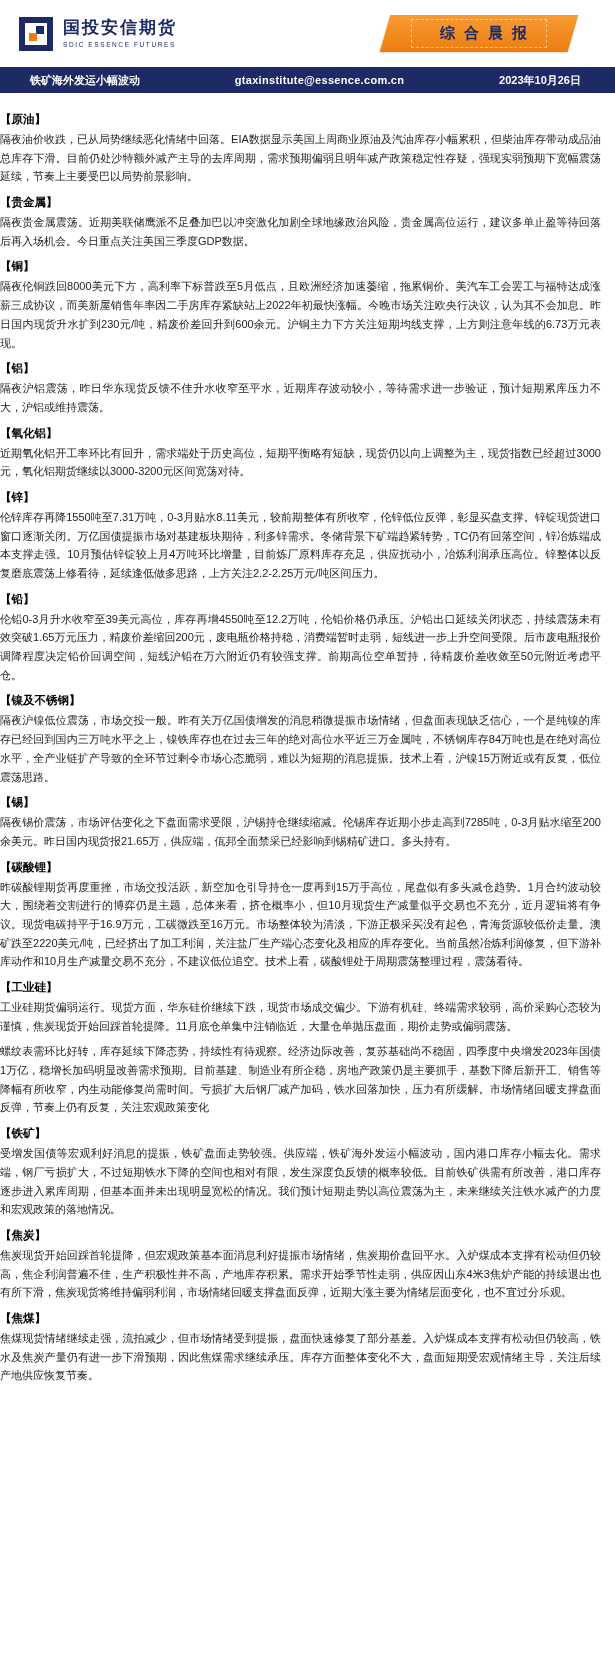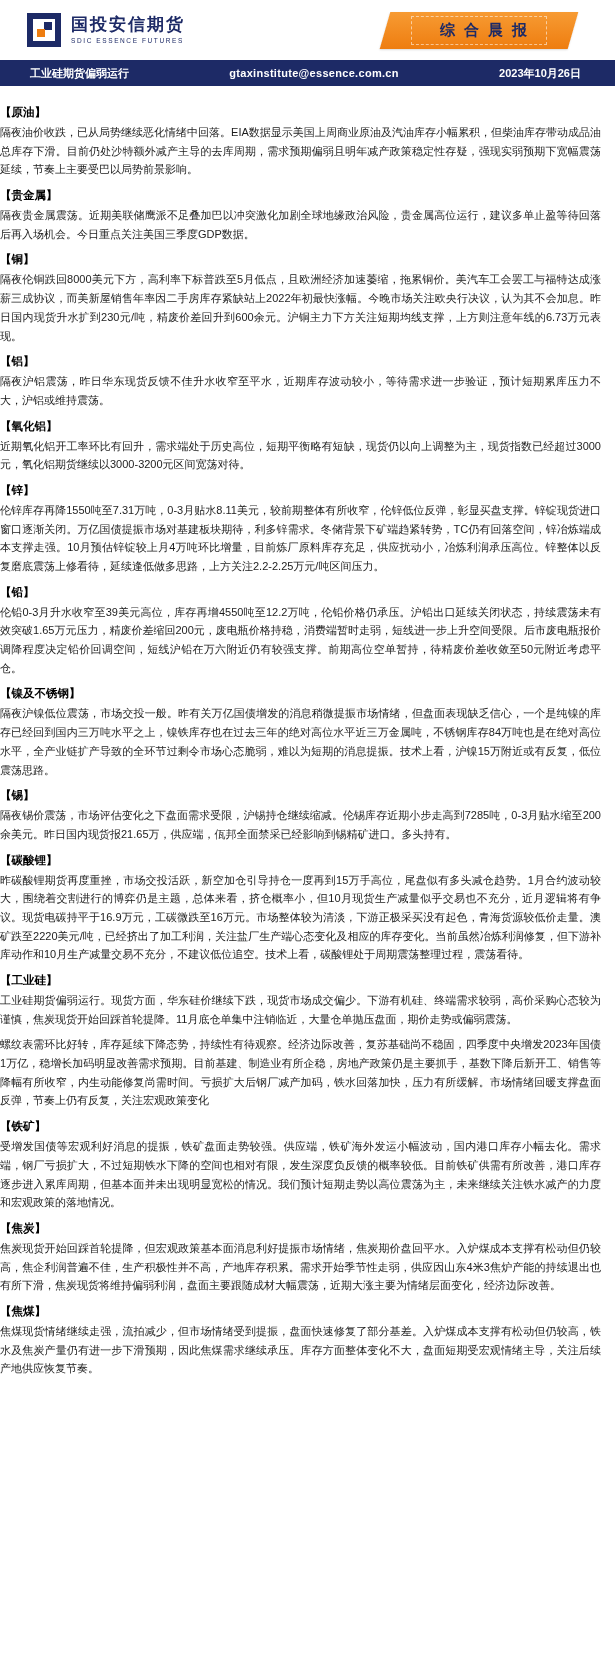--- a/index.html
+++ b/index.html
@@ -1,21 +1,21 @@
 <!DOCTYPE html>
 <html><head>
 <meta charset="utf-8">
 <style>
   html,body{margin:0;padding:0;background:#e8e8e8;}
   .page{
     width:615px;height:1680px;margin:0 auto;background:#ffffff;overflow:hidden;
     font-family:"Liberation Sans","DejaVu Sans",sans-serif;position:relative;
   }
   
-  .hdr{height:60px;display:flex;align-items:center;justify-content:space-between;padding-left:26px;background:#fff;}
+  .hdr{height:67px;display:flex;align-items:center;justify-content:space-between;padding-left:18px;background:#fff;}
   .brand{display:flex;align-items:center;gap:9px;}
   .brand-txt{display:flex;flex-direction:column;line-height:1.1;}
   .brand-cn{font-size:17px;font-weight:bold;color:#1d2a66;letter-spacing:2px;}
   .brand-en{font-size:6.5px;color:#1d2a66;letter-spacing:1.6px;margin-top:3px;}
   .banner{
     margin-right:42px;width:188px;height:37px;
     background:linear-gradient(180deg,#f79b33 0%,#ee7d10 100%);
     transform:skewX(-16deg);
     display:flex;align-items:center;justify-content:center;
     box-shadow:0 1px 2px rgba(0,0,0,.15);
@@ -54,21 +54,21 @@
         <span class="brand-cn">国投安信期货</span>
         <span class="brand-en">SDIC ESSENCE FUTURES</span>
       </div>
     </div>
     <div class="banner">
       <span class="banner-inner">综合晨报</span>
     </div>
   </div>
 
   <div class="infobar">
-    <span class="left">工业硅期货偏弱运行</span>
+    <span class="left">铁矿海外发运小幅波动</span>
     <span class="mid">gtaxinstitute@essence.com.cn</span>
     <span class="right">2023年10月26日</span>
   </div>
 
   <div class="content">
 
     <div class="sec">
       <div class="sec-title">【原油】</div>
       <p class="sec-body">隔夜油价收跌，已从局势继续恶化情绪中回落。EIA数据显示美国上周商业原油及汽油库存小幅累积，但柴油库存带动成品油总库存下滑。目前仍处沙特额外减产主导的去库周期，需求预期偏弱且明年减产政策稳定性存疑，强现实弱预期下宽幅震荡延续，节奏上主要受巴以局势前景影响。</p>
     </div>
@@ -127,21 +127,21 @@
       <p class="sec-body">螺纹表需环比好转，库存延续下降态势，持续性有待观察。经济边际改善，复苏基础尚不稳固，四季度中央增发2023年国债1万亿，稳增长加码明显改善需求预期。目前基建、制造业有所企稳，房地产政策仍是主要抓手，基数下降后新开工、销售等降幅有所收窄，内生动能修复尚需时间。亏损扩大后钢厂减产加码，铁水回落加快，压力有所缓解。市场情绪回暖支撑盘面反弹，节奏上仍有反复，关注宏观政策变化</p>
     </div>
 
     <div class="sec">
       <div class="sec-title">【铁矿】</div>
       <p class="sec-body">受增发国债等宏观利好消息的提振，铁矿盘面走势较强。供应端，铁矿海外发运小幅波动，国内港口库存小幅去化。需求端，钢厂亏损扩大，不过短期铁水下降的空间也相对有限，发生深度负反馈的概率较低。目前铁矿供需有所改善，港口库存逐步进入累库周期，但基本面并未出现明显宽松的情况。我们预计短期走势以高位震荡为主，未来继续关注铁水减产的力度和宏观政策的落地情况。</p>
     </div>
 
     <div class="sec">
       <div class="sec-title">【焦炭】</div>
-      <p class="sec-body">焦炭现货开始回踩首轮提降，但宏观政策基本面消息利好提振市场情绪，焦炭期价盘回平水。入炉煤成本支撑有松动但仍较高，焦企利润普遍不佳，生产积极性并不高，产地库存积累。需求开始季节性走弱，供应因山东4米3焦炉产能的持续退出也有所下滑，焦炭现货将维持偏弱利润，盘面主要跟随成材大幅震荡，近期大涨主要为情绪层面变化，经济边际改善。</p>
+      <p class="sec-body">焦炭现货开始回踩首轮提降，但宏观政策基本面消息利好提振市场情绪，焦炭期价盘回平水。入炉煤成本支撑有松动但仍较高，焦企利润普遍不佳，生产积极性并不高，产地库存积累。需求开始季节性走弱，供应因山东4米3焦炉产能的持续退出也有所下滑，焦炭现货将维持偏弱利润，市场情绪回暖支撑盘面反弹，近期大涨主要为情绪层面变化，也不宜过分乐观。</p>
     </div>
 
     <div class="sec">
       <div class="sec-title">【焦煤】</div>
       <p class="sec-body">焦煤现货情绪继续走强，流拍减少，但市场情绪受到提振，盘面快速修复了部分基差。入炉煤成本支撑有松动但仍较高，铁水及焦炭产量仍有进一步下滑预期，因此焦煤需求继续承压。库存方面整体变化不大，盘面短期受宏观情绪主导，关注后续产地供应恢复节奏。</p>
     </div>
 
   </div>
 </div>
 

